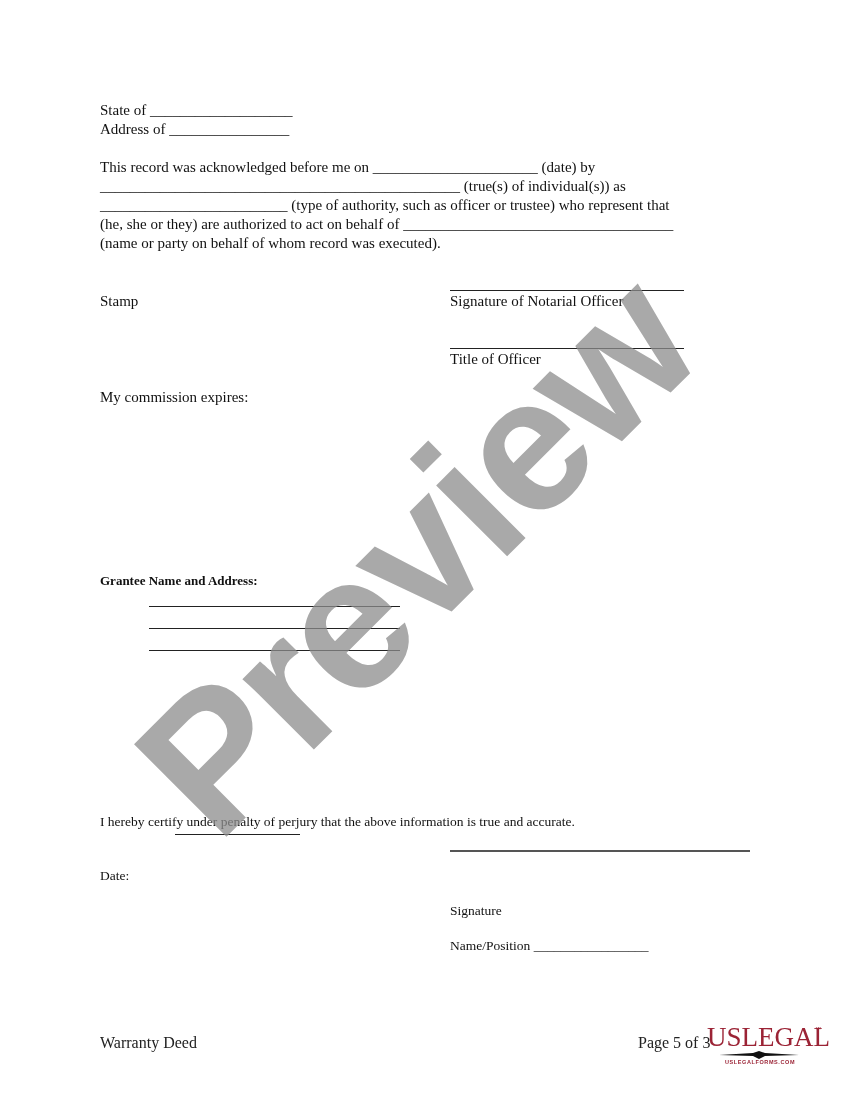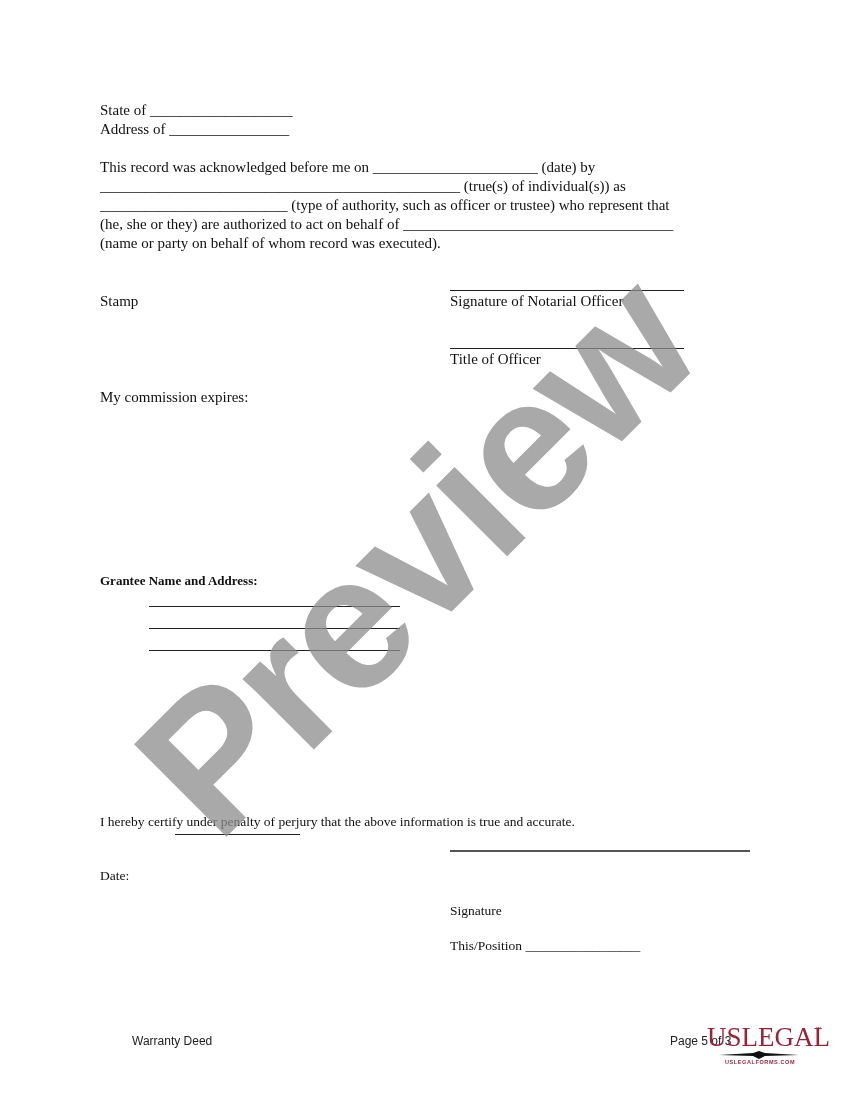--- a/index.html
+++ b/index.html
@@ -7,21 +7,21 @@
     .page {
       position: absolute; left: 0; top: 0; width: 822px; height: 1100px;
       background: #ffffff; color: #111;
       font-family: "Liberation Serif", "DejaVu Serif", serif;
     }
     .t { position: absolute; font-size: 15px; line-height: 19px; white-space: nowrap; }
     .bold { font-weight: bold; font-size: 13px; }
     .small { font-size: 13.5px; margin-top: 46px; }
     .line { position: absolute; height: 1px; background: #222; }
     .line.thick { height: 2px; background: #555; }
-    .footer { position: absolute; font-family: Liberation Sans, sans-serif; font-size: 12px; color: #222; margin-left: 32px; }
+    .footer { position: absolute; font-family: Liberation Serif, serif; font-size: 16px; color: #222; }
     .watermark {
       position: absolute; left: 415px; top: 555px;
       transform: translate(-50%, -50%) rotate(-45deg);
       font-family: "Liberation Sans", "DejaVu Sans", sans-serif;
       font-weight: bold; font-size: 190px; letter-spacing: -4px;
       color: rgba(140,140,140,0.75); white-space: nowrap; pointer-events: none;
       line-height: 1;
     }
     .logo { position: absolute; left: 707px; top: 1024px; width: 115px; height: 44px; }
     .logo-text { font-family: "Liberation Serif", "DejaVu Serif", serif; font-size: 27px; color: #9b2335; letter-spacing: 0px; line-height: 27px; text-align: center; }
@@ -79,21 +79,21 @@
 
   <div class="t small" style="left:100px; top:766px;">I hereby certify under penalty of perjury that the above information is true and accurate.</div>
 
   <div class="t small" style="left:100px; top:820px;">Date:</div>
   <div class="line" style="left:175px; top:834px; width:125px;"></div>
 
   <div class="line thick" style="left:450px; top:850px; width:300px;"></div>
   <div class="t small" style="left:450px; top:855px;">Signature</div>
 
   <div class="t small" style="left:450px; top:890px;">
-    <span>This/Position</span>
+    <span>Name/Position</span>
     <span>_________________</span>
   </div>
 
   <div class="watermark">Preview</div>
 
   <div class="footer" style="left:100px; top:1034px;">Warranty Deed</div>
   <div class="footer" style="left:638px; top:1034px;">Page 5 of 3</div>
 
   <div class="logo">
     <div class="logo-text">USLEGAL</div>

